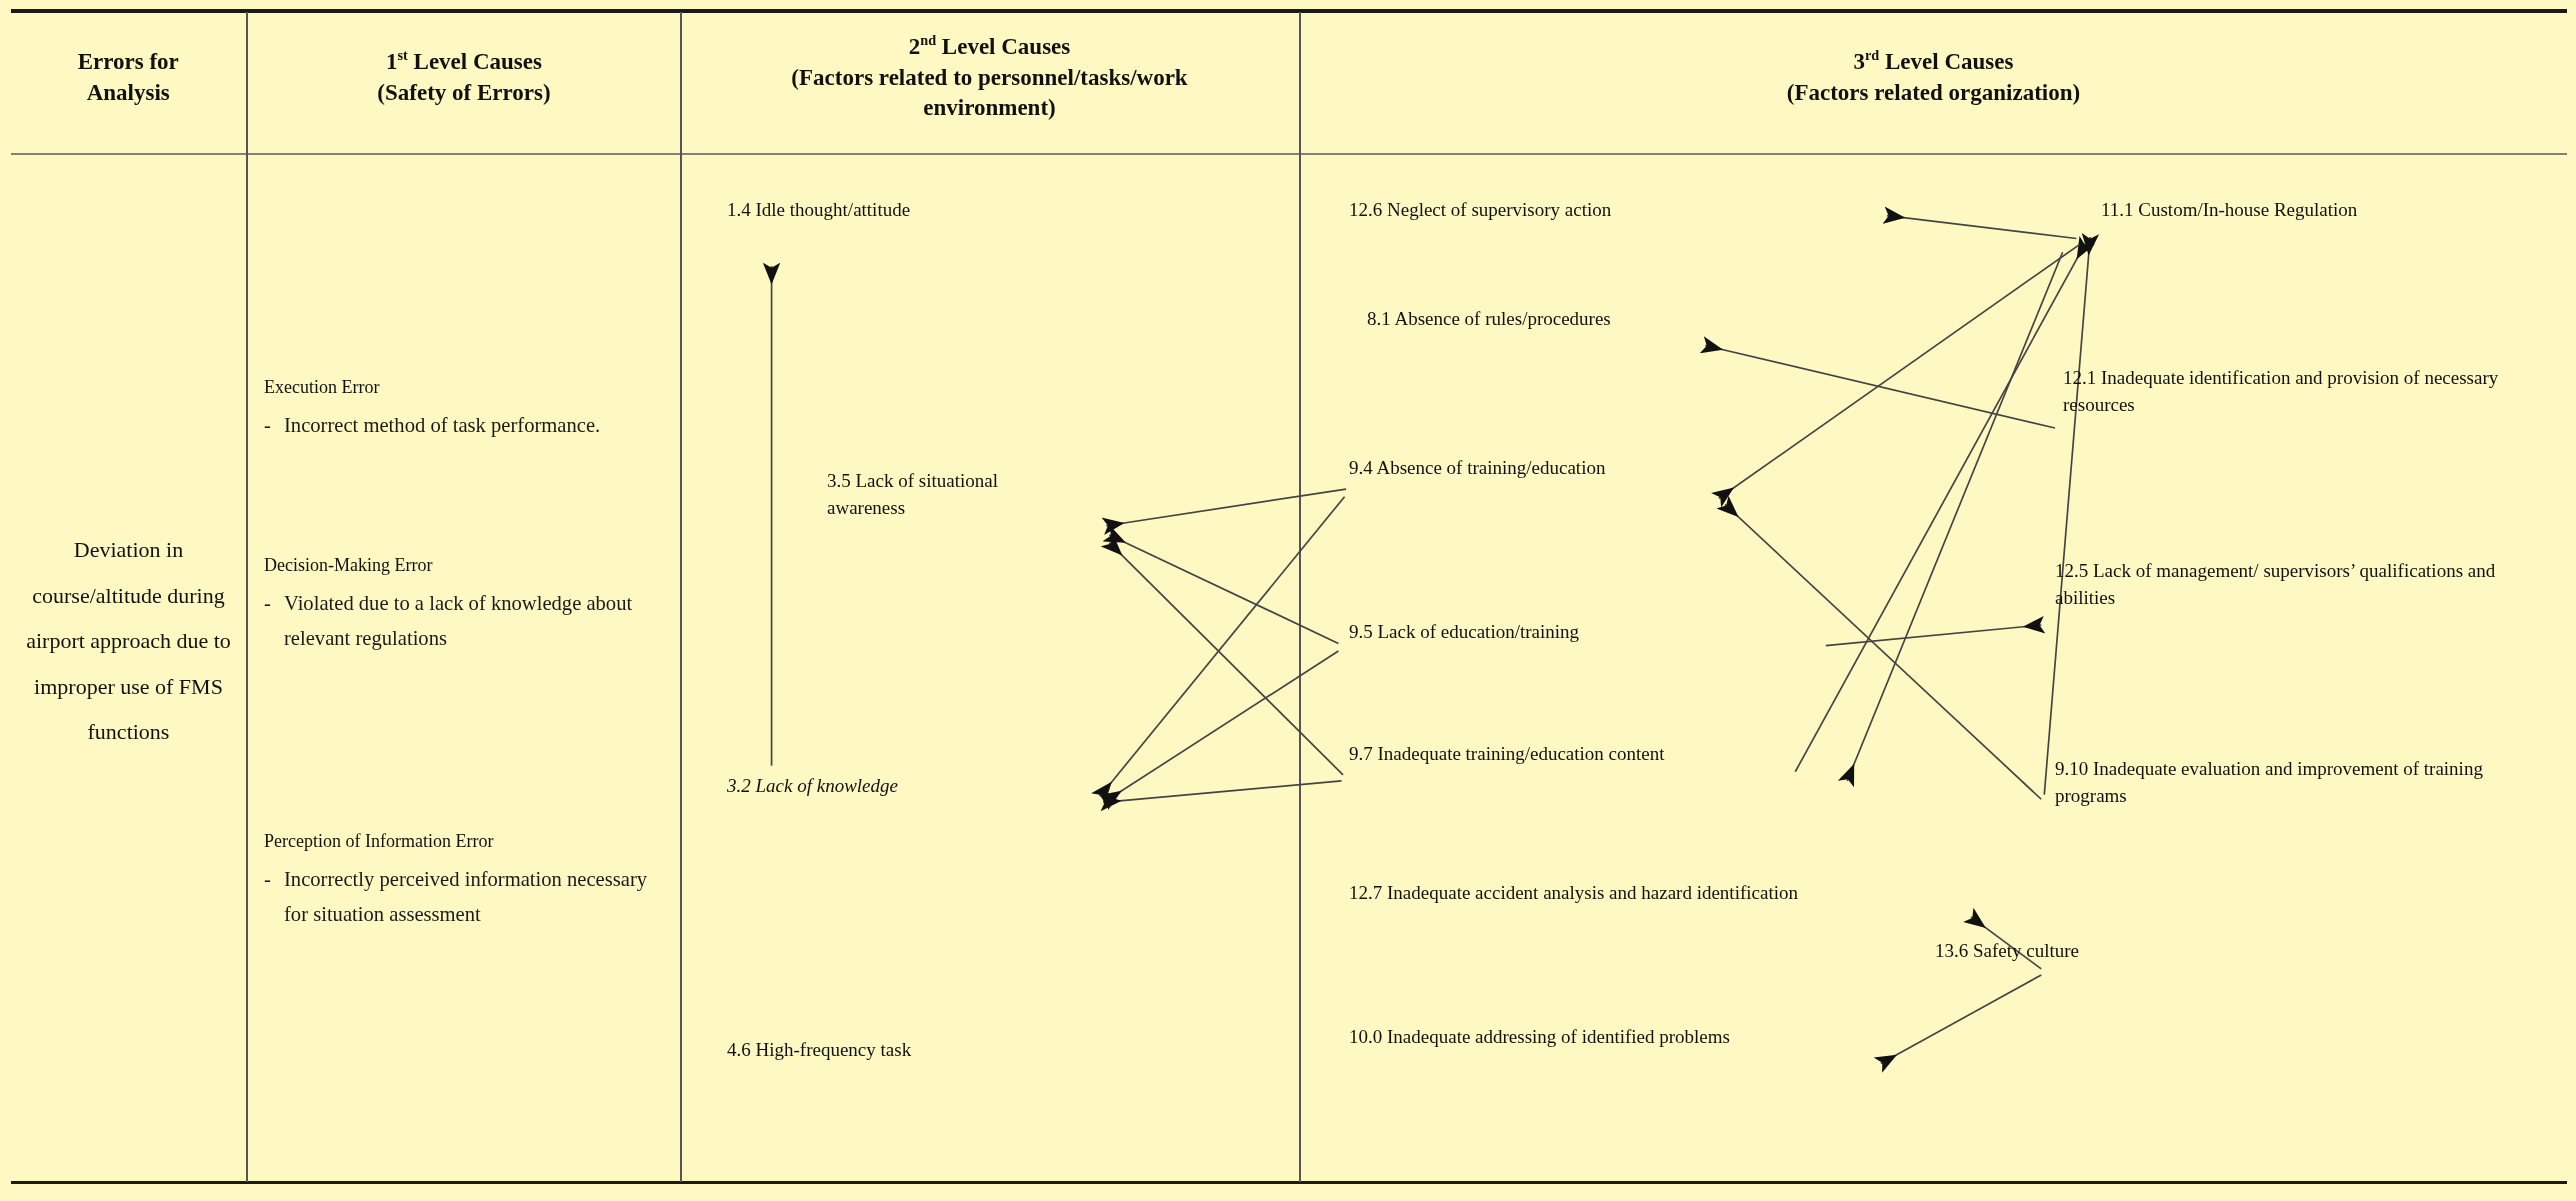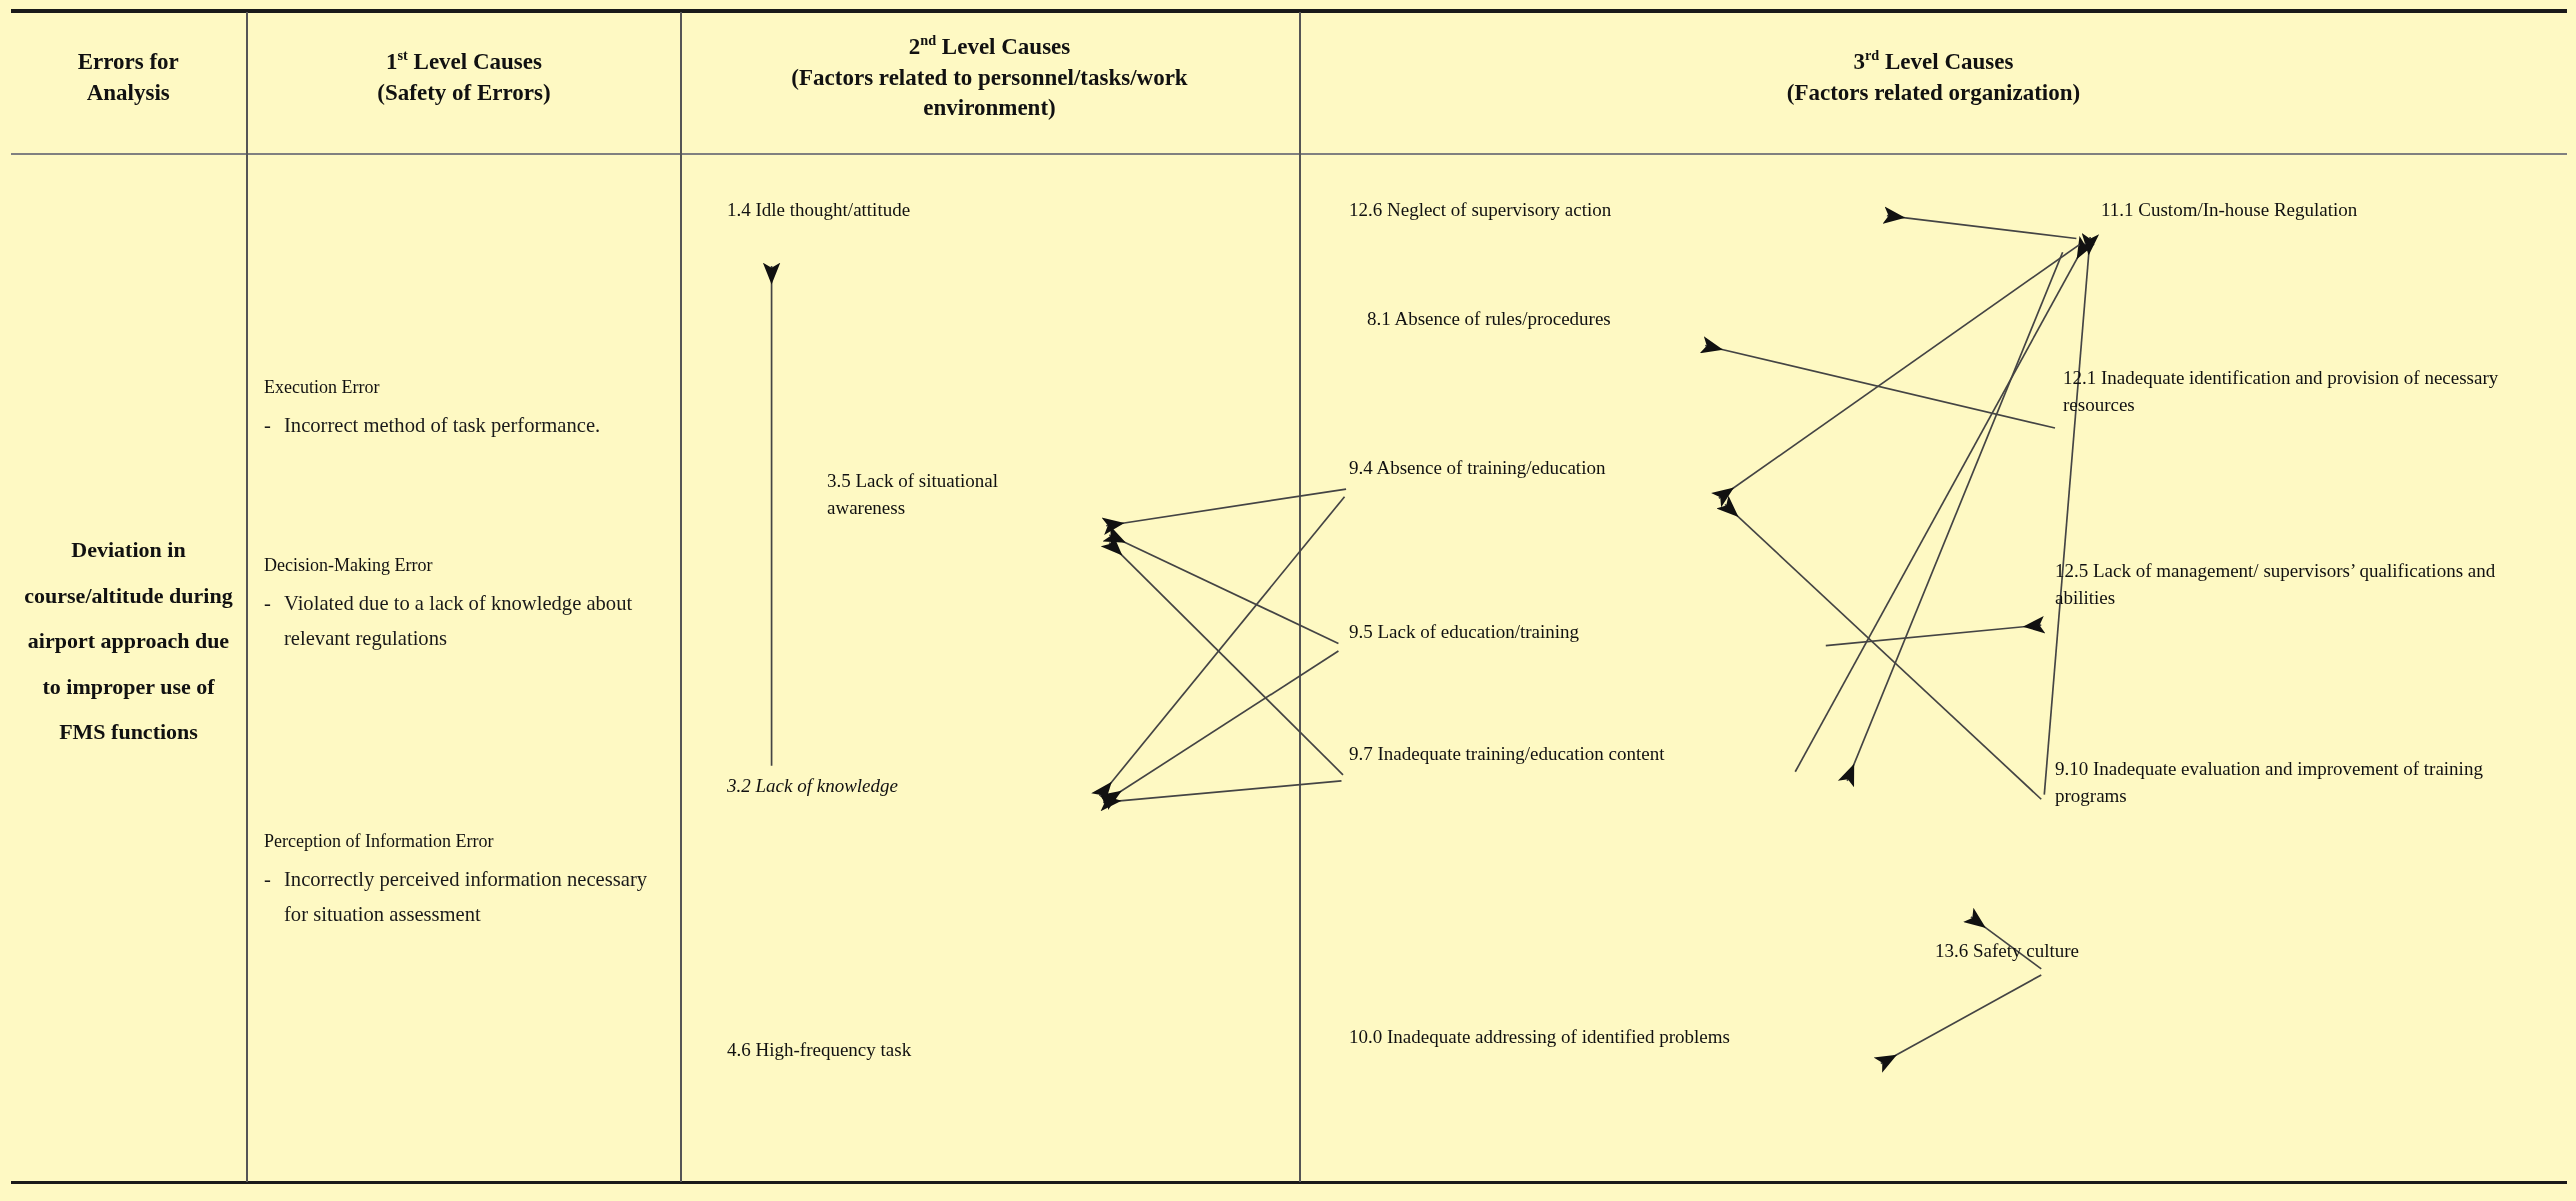--- a/index.html
+++ b/index.html
@@ -54,21 +54,21 @@
   .hdr-4 { left: 1300px; top: 47px;  width: 1267px; }
   .hdr sup { font-size: 0.62em; vertical-align: super; line-height: 0; }
 
   
   .col1-text {
     position: absolute;
     left: 17px;
     top: 527px;
     width: 223px;
     text-align: center;
-    font-weight: bold;
+    font-weight: normal;
     font-size: 22px;
     line-height: 2.07;
     color: #111111;
   }
 
   
   .err-group { position: absolute; left: 264px; width: 405px; }
   .err-title {
     font-weight: normal;
     font-size: 18px;
@@ -227,20 +227,21 @@
   <div class="node n-14">1.4 Idle thought/attitude</div>
   <div class="node n-35">3.5 Lack of situational awareness</div>
   <div class="node n-32">3.2 Lack of knowledge</div>
   <div class="node n-46">4.6 High-frequency task</div>
 
   <div class="node n-126">12.6 Neglect of supervisory action</div>
   <div class="node n-81">8.1 Absence of rules/procedures</div>
   <div class="node n-94">9.4 Absence of training/education</div>
   <div class="node n-95">9.5 Lack of education/training</div>
   <div class="node n-97">9.7 Inadequate training/education content</div>
+  <div class="node n-127">12.7 Inadequate accident analysis and hazard identification</div>
   <div class="node n-128">10.0 Inadequate addressing of identified problems</div>
 
   <div class="node n-111">11.1 Custom/In-house Regulation</div>
   <div class="node n-121">12.1 Inadequate identification and provision of necessary resources</div>
   <div class="node n-125">12.5 Lack of management/ supervisors’ qualifications and abilities</div>
   <div class="node n-910">9.10 Inadequate evaluation and improvement of training programs</div>
   <div class="node n-136">13.6 Safety culture</div>
 
 </div>
 

